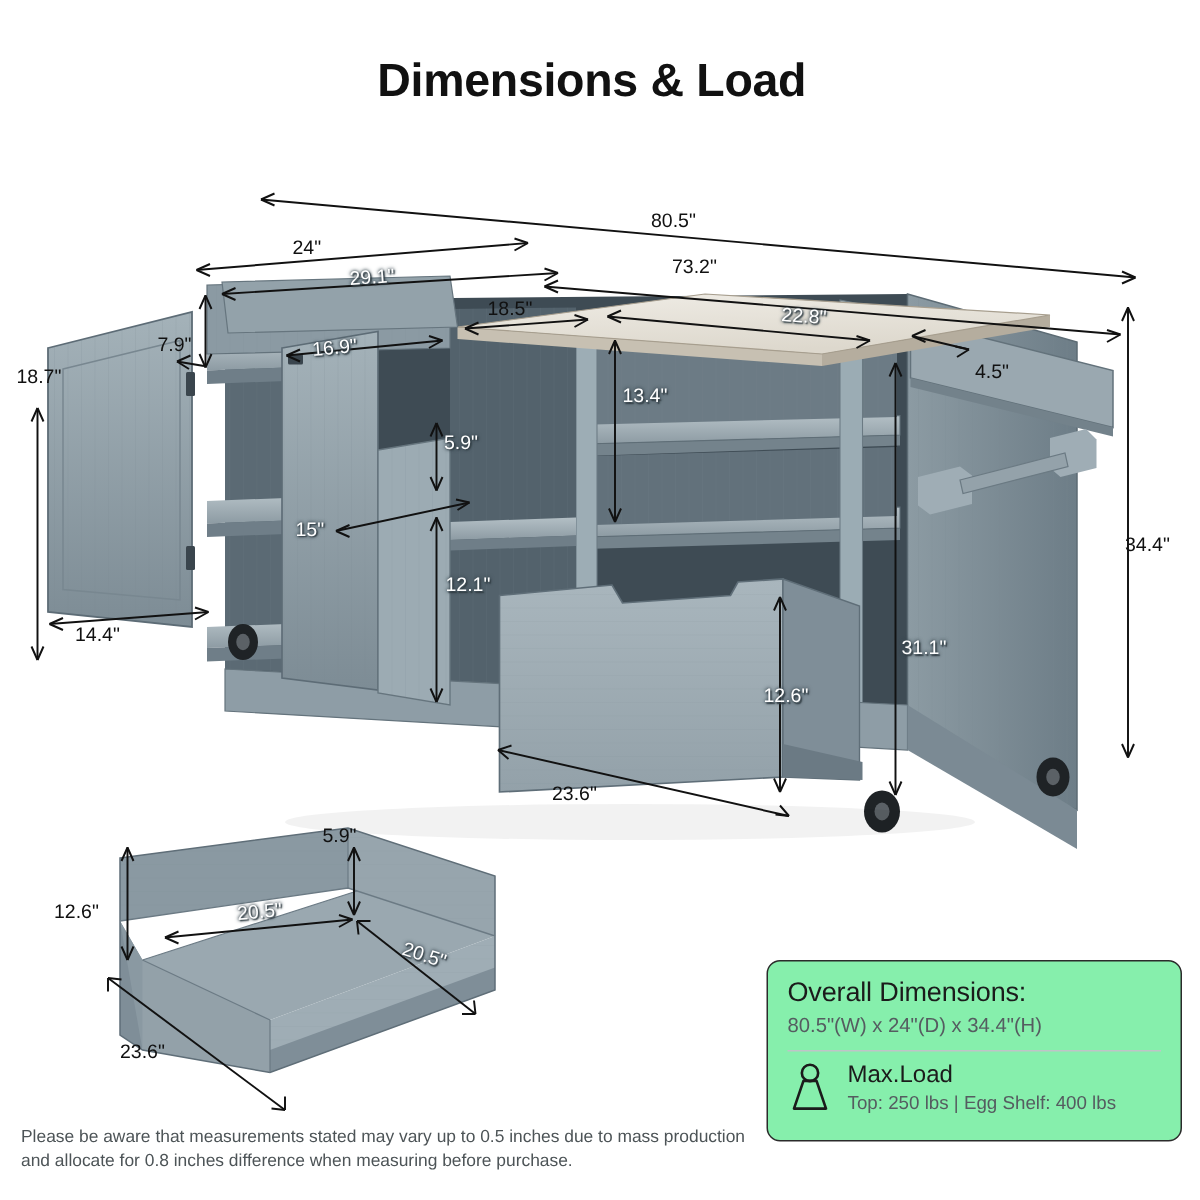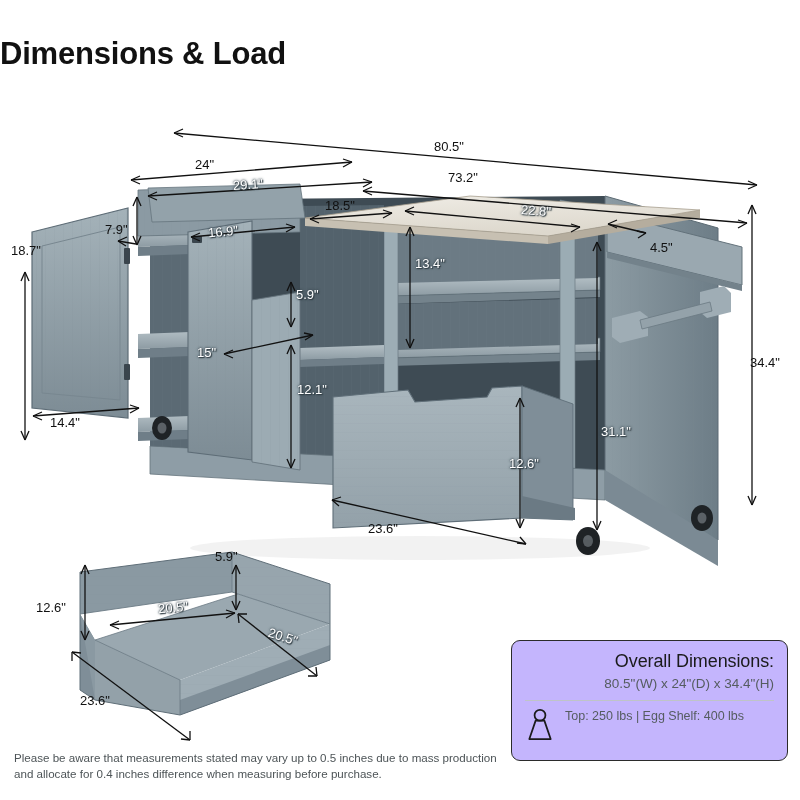--- a/index.html
+++ b/index.html
@@ -7,20 +7,21 @@
     width: 800px; height: 800px;
     background: #ffffff;
     font-family: "Liberation Sans", sans-serif;
     overflow: hidden;
   }
   #stage { position: relative; width: 800px; height: 800px; background:#fff; }
 
   
   .title {
     position: absolute; top: 36px; left: 0; width: 789px;
+    text-align: center;
     font-size: 31px; font-weight: bold; color: #111;
     letter-spacing: -0.2px;
   }
 
   
   #product { position: absolute; left: 0; top: 0; width: 800px; height: 800px; }
 
   
   .dim {
     position: absolute;
@@ -35,23 +36,22 @@
     font-weight: normal;
   }
 
   
   .infocard {
     position: absolute;
     left: 511px; top: 640px;
     width: 277px; height: 121px;
     border: 1.4px solid #2b2b2b;
     border-radius: 9px;
-    background: #c4b5fd;
+    background: #86efac;
     padding: 9px 13px 8px 13px;
-    text-align: right;
   }
   .infocard .hdr {
     font-size: 18px; color: #1b1b1b; letter-spacing: -0.1px;
     line-height: 22px;
   }
   .infocard .sub {
     font-size: 13.5px; color: #555c60; margin-top: 3px; line-height: 17px;
   }
   .infocard .rule {
     height: 1px; background: #bfc4c7; margin: 8px 0 6px 0;
@@ -389,20 +389,21 @@
   <div class="infocard">
     <div class="hdr">Overall Dimensions:</div>
     <div class="sub">80.5"(W) x 24"(D) x 34.4"(H)</div>
     <div class="rule"></div>
     <div class="loadrow">
       <svg class="wicon" viewBox="0 0 30 34">
         <circle cx="15" cy="7.5" r="5.6" fill="none" stroke="#1b1b1b" stroke-width="1.8"></circle>
         <path d="M10.5 13 L19.5 13 L26 32 L4 32 Z" fill="none" stroke="#1b1b1b" stroke-width="1.8" stroke-linejoin="round"></path>
       </svg>
       <div class="ltxt">
+        <div class="l1">Max.Load</div>
         <div class="l2">Top: 250 lbs | Egg Shelf: 400 lbs</div>
       </div>
     </div>
   </div>
 
-  <div class="footer">Please be aware that measurements stated may vary up to 0.5 inches due to mass production and allocate for 0.4 inches difference when measuring before purchase.</div>
+  <div class="footer">Please be aware that measurements stated may vary up to 0.5 inches due to mass production and allocate for 0.8 inches difference when measuring before purchase.</div>
 
 </div>
 
 </body></html>

